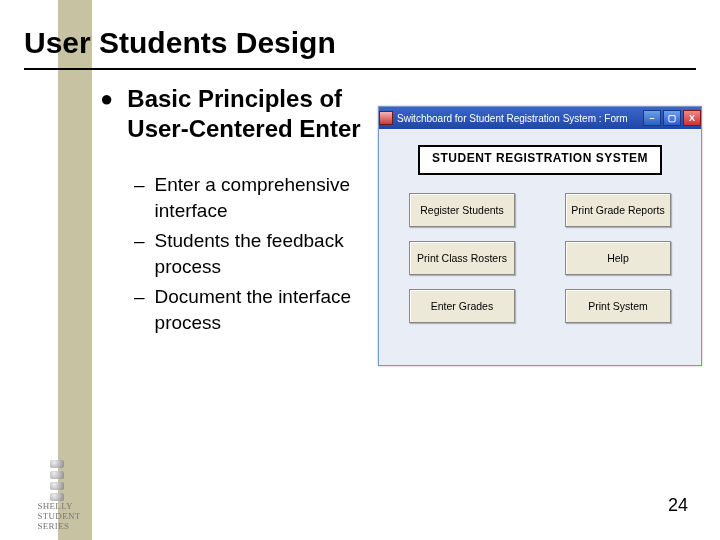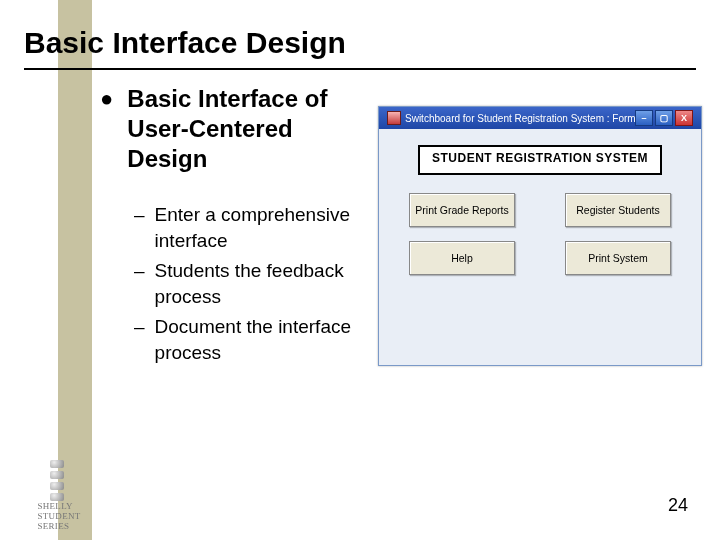--- a/index.html
+++ b/index.html
@@ -86,21 +86,21 @@
     border: 1px solid #7a99c8;
     box-shadow: 0 0 2px rgba(0,0,0,0.3);
   }
   .fig-titlebar {
     display: flex;
     align-items: center;
     height: 22px;
     background: linear-gradient(#3b66c9, #1e46a6);
     color: #fff;
     font-size: 10px;
-    padding: 0 8px;
+    padding: 0 0;
   }
   .fig-titlebar .app-icon {
     width: 12px;
     height: 12px;
     background: linear-gradient(#f7b3b3, #c43b3b);
     margin-right: 4px;
     border: 1px solid #6b1b1b;
   }
   .fig-title-text {
     flex: 1;
@@ -197,27 +197,27 @@
     line-height: 10px;
     color: #777;
     letter-spacing: 0.3px;
   }
 </style>
 </head>
 <body>
 
 <div class="left-band"></div>
 
-<div class="title">Basic Interface Design</div>
+<div class="title">User Students Design</div>
 <div class="title-underline"></div>
 
 <div class="content">
   <div class="row-main">
     <div class="bullet-dot">●</div>
-    <div class="main-bullet-text">Basic Interface of User-Centered Design</div>
+    <div class="main-bullet-text">Basic Principles of User-Centered Enter</div>
   </div>
 
   <div class="sub-list">
     <div class="sub-item">
       <div class="dash">–</div>
       <div class="sub-text">Enter a comprehensive interface</div>
     </div>
     <div class="sub-item">
       <div class="dash">–</div>
       <div class="sub-text">Students the feedback process</div>
@@ -235,23 +235,25 @@
     <div class="fig-title-text">Switchboard for Student Registration System : Form</div>
     <div class="win-btns">
       <div class="win-btn">–</div>
       <div class="win-btn">▢</div>
       <div class="win-btn close">X</div>
     </div>
   </div>
   <div class="fig-body">
     <div class="sys-title-box">STUDENT REGISTRATION SYSTEM</div>
     <div class="button-grid">
+      <div class="app-button">Register Students</div>
       <div class="app-button">Print Grade Reports</div>
-      <div class="app-button">Register Students</div>
+      <div class="app-button">Print Class Rosters</div>
       <div class="app-button">Help</div>
+      <div class="app-button">Enter Grades</div>
       <div class="app-button">Print System</div>
     </div>
   </div>
 </div>
 
 <div class="page-number">24</div>
 
 <div class="corner-logo">
   <div class="logo-bars">
     <div></div>

